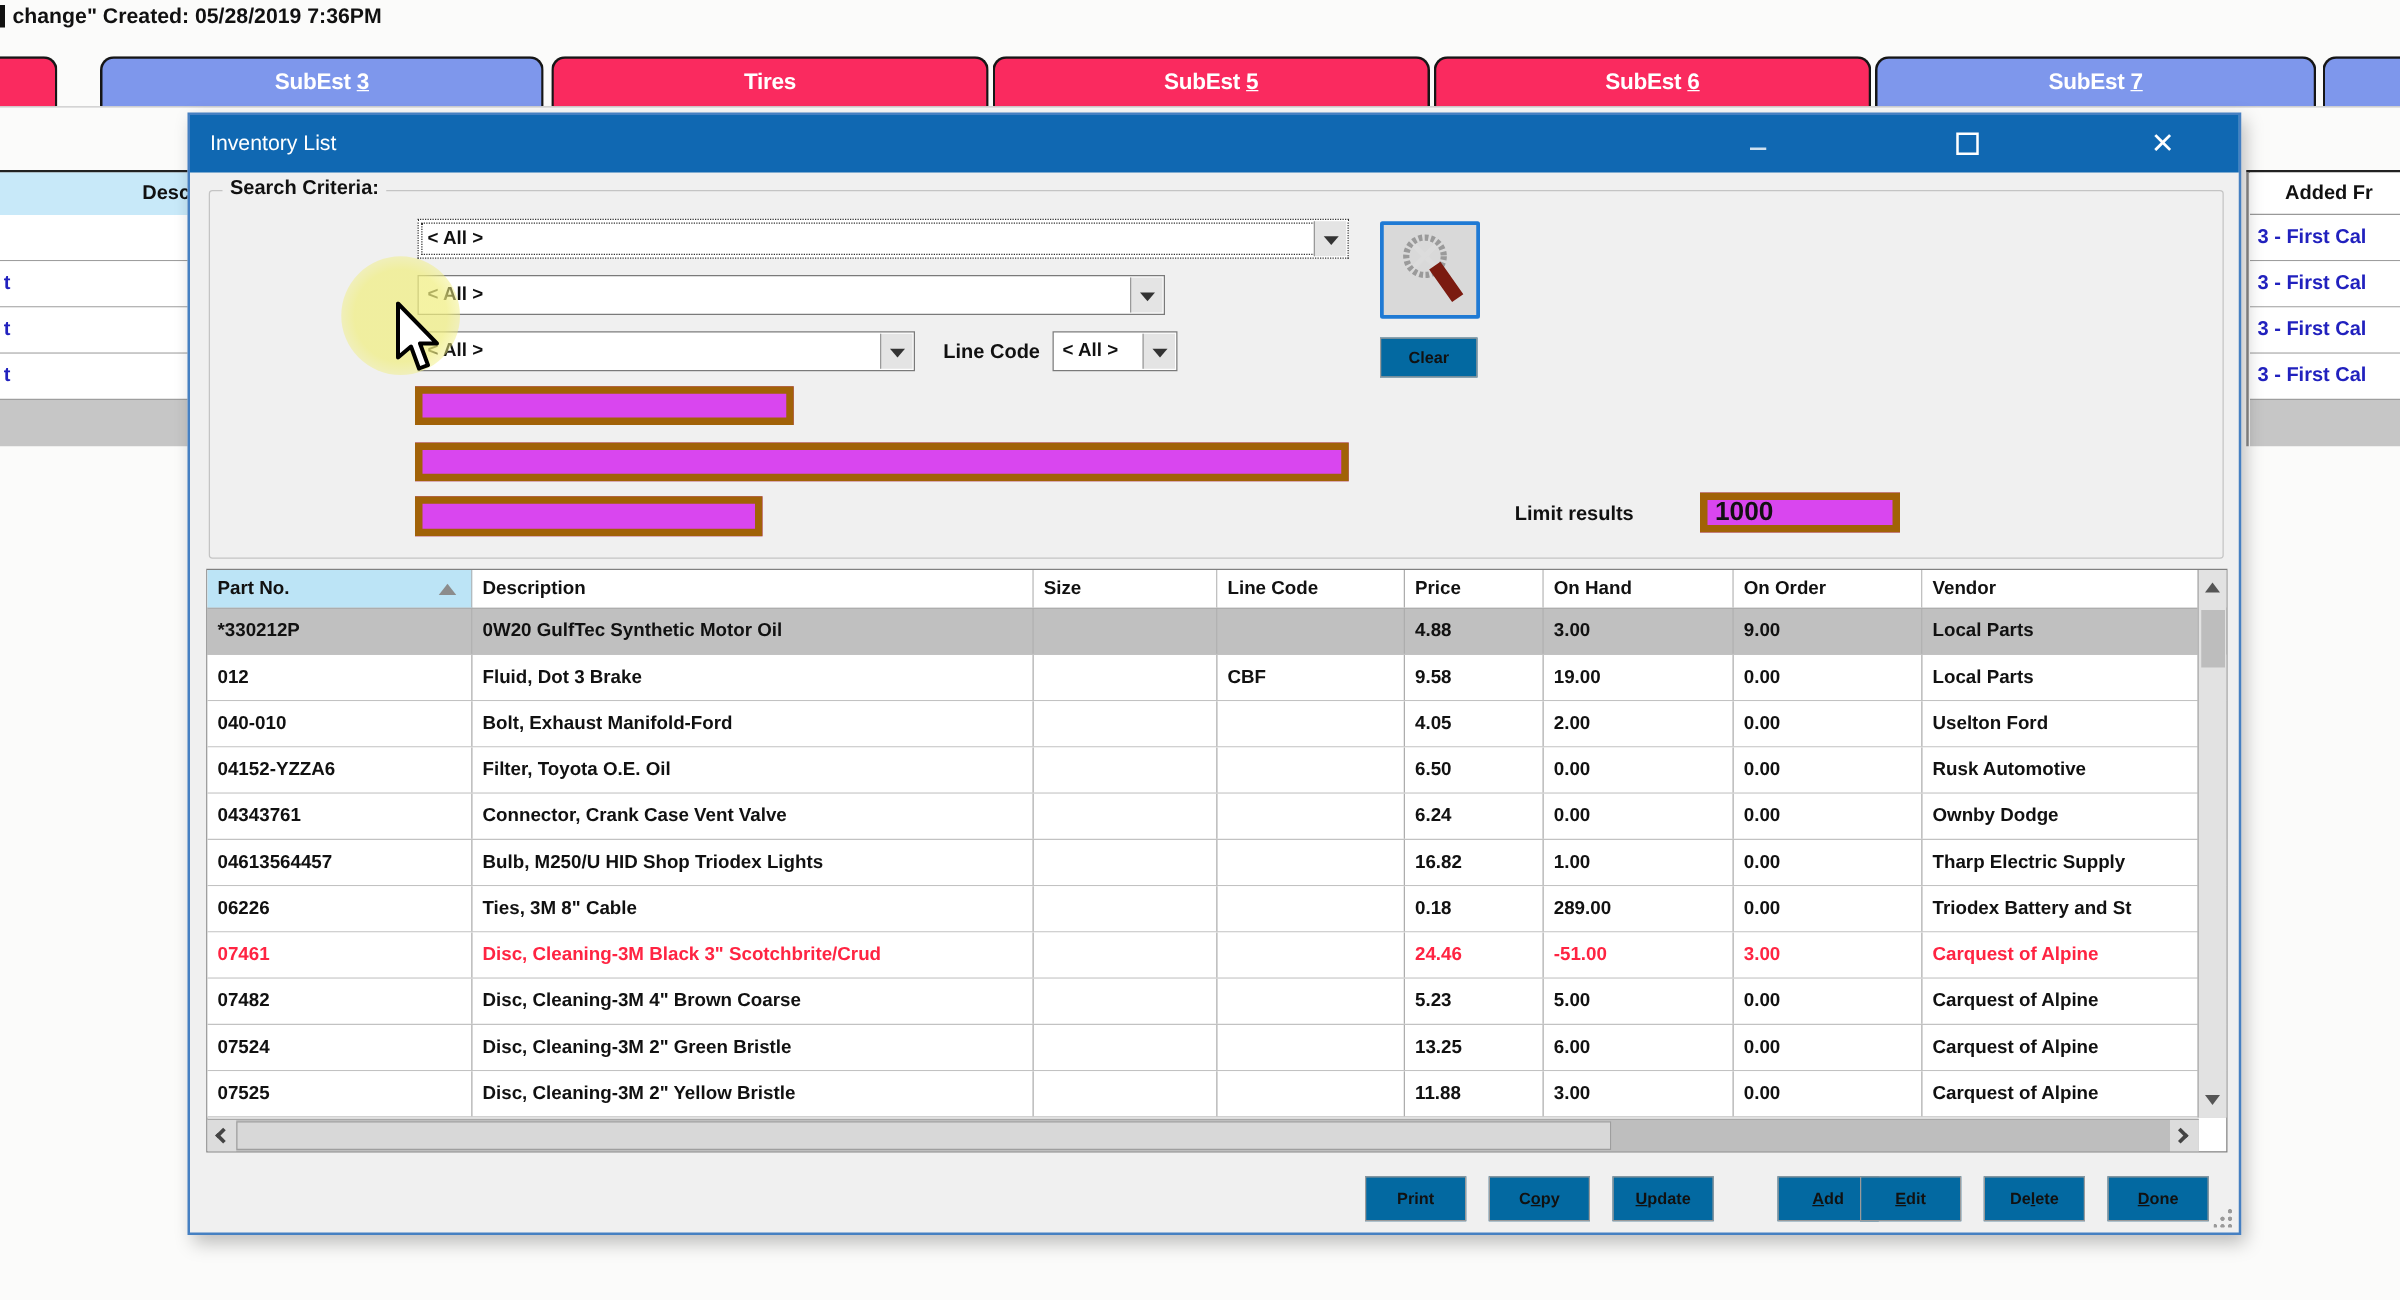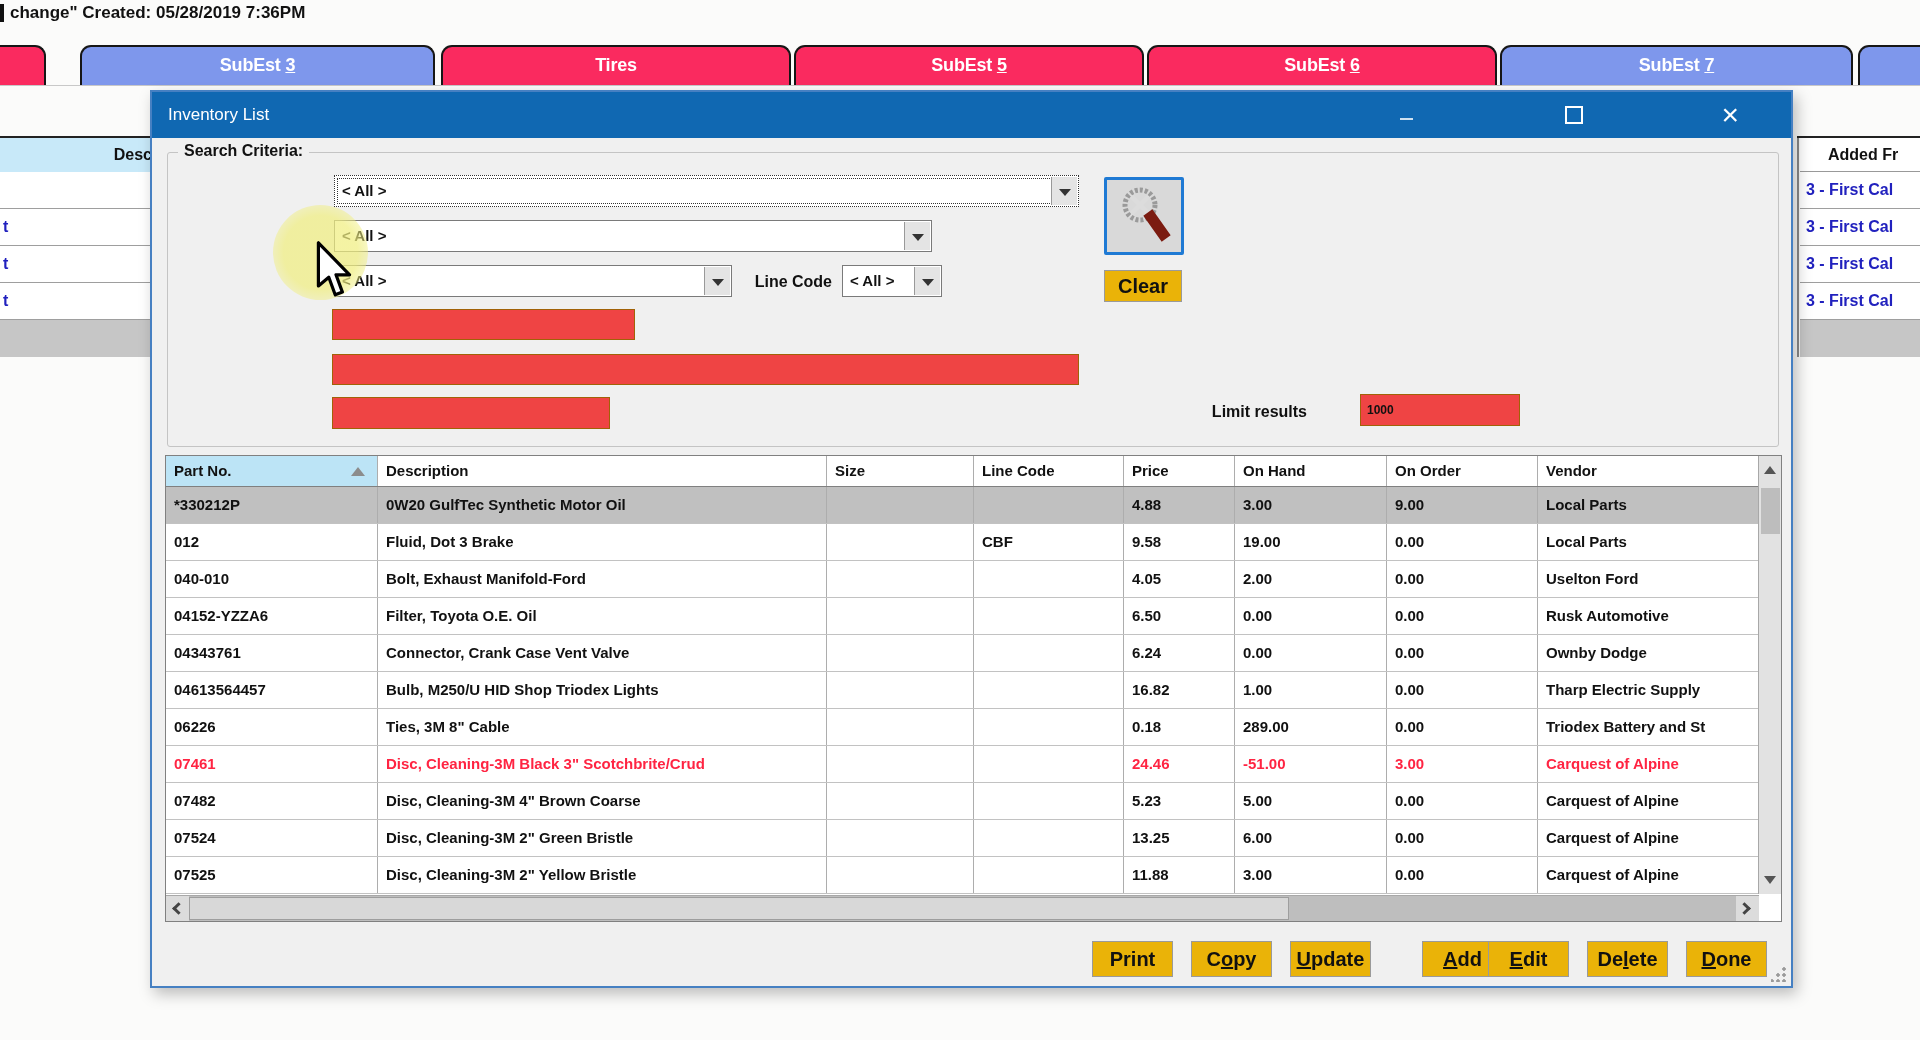--- a/index.html
+++ b/index.html
@@ -48,27 +48,27 @@
   .group-label { position:absolute; left:26px; top:50px; background:#F0F0F0; padding:0 6px;
                  font-size:16px; font-weight:bold; color:#111; z-index:2; }
   .flabel { position:absolute; width:140px; text-align:right; font-size:16px; font-weight:bold; color:#111; }
   .combo { position:absolute; height:32px; background:#fff; border:1px solid #7A7A7A; }
   .combo.focused { border:1px dotted #333; outline:1px dotted #333; outline-offset:-4px; }
   .combo .val { position:absolute; left:7px; top:0; line-height:30px; font-size:15px; font-weight:bold; color:#111; }
   .combo .dd { position:absolute; right:1px; top:1px; bottom:1px; width:26px; background:#E4E4E4;
                border-left:1px solid #999; }
   .combo .dd .tri { position:absolute; left:7px; top:12px; width:0; height:0;
                     border-left:6px solid transparent; border-right:6px solid transparent; border-top:7px solid #333; }
-  .tinput { position:absolute; height:31px; background:#ef4444; border:1px solid #a16207;
-            font-size:12px; font-weight:bold; color:#111; padding:0 6px;
+  .tinput { position:absolute; height:31px; background:#d946ef; border:6px solid #a16207;
+            font-size:21px; font-weight:bold; color:#111; padding:0 6px;
             font-family:"Liberation Sans","DejaVu Sans",sans-serif; }
   .search-btn { position:absolute; left:952px; top:85px; width:80px; height:78px; background:#D9D9D9;
                 border:3px solid #1F7AD4; border-radius:2px; }
-  .push-btn { position:absolute; background:#eab308; border:1px solid #9A9A9A; text-align:center;
-              font-size:20px; font-weight:bold; color:#111; }
+  .push-btn { position:absolute; background:#0369a1; border:1px solid #9A9A9A; text-align:center;
+              font-size:13px; font-weight:bold; color:#111; }
   .push-btn .u, .btnrow .u { text-decoration:underline; }
 
   
   #parts-table { position:absolute; left:13px; top:363px; width:1617px; height:467px;
                  background:#fff; border:1px solid #808080; }
   .grid-row { display:grid; grid-template-columns:212px 449px 147px 150px 111px 152px 151px 222px; }
   .th, .td { border-right:1px solid #ADADAD; padding-left:8px; overflow:hidden; white-space:nowrap;
              font-size:15px; font-weight:bold; color:#111; }
   .thead { height:31px; border-bottom:1px solid #808080; background:#fff; }
   .th { line-height:30px; position:relative; background:#fff; }

